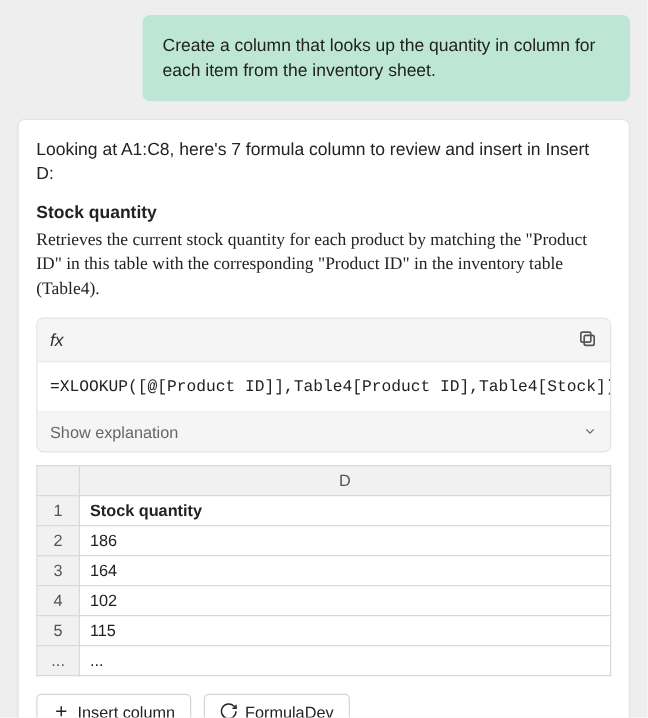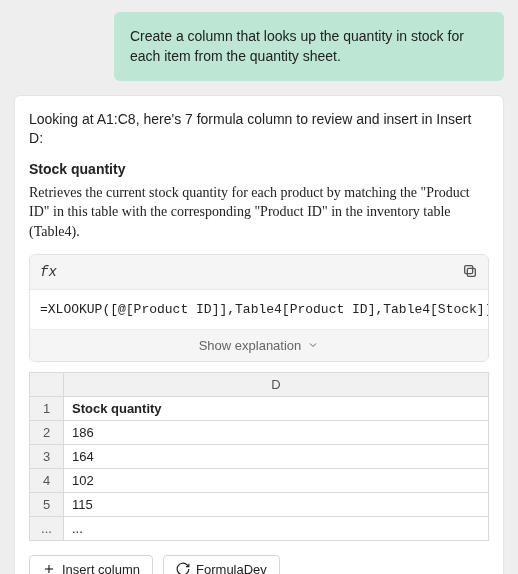--- a/index.html
+++ b/index.html
@@ -65,42 +65,42 @@
   .formula-head {
     display: flex;
     align-items: center;
     justify-content: space-between;
     padding: 8px 10px;
     border-bottom: 1px solid #e6e6e8;
     background: #f5f5f6;
   }
   .fx-label {
     font-style: italic;
-    font-family: Liberation Mono, monospace;
+    font-family: Liberation Sans, sans-serif;
     font-size: 14px;
     color: #333;
   }
   .copy-btn {
     width: 16px;
     height: 18px;
     color: #555;
     cursor: pointer;
   }
   .formula-body {
     padding: 12px 10px;
     font-family: Consolas, "Courier New", monospace;
     font-size: 13px;
     background: #fff;
     white-space: nowrap;
     color: #222;
     border-bottom: 1px solid #eee;
   }
   .formula-foot {
     display: flex;
-    justify-content: center;
+    justify-content: space-between;
     align-items: center;
     gap: 6px;
     padding: 8px 10px;
     background: #f5f5f6;
     color: #666;
     font-size: 13px;
     cursor: pointer;
   }
   .chev {
     width: 12px; height: 12px;
@@ -153,21 +153,21 @@
   }
   .btn svg { width: 14px; height: 14px; }
 </style>
 </head>
 <body>
 
 <div class="root">
 
   <div class="bubble-row">
     <div class="bubble">
-      <span>Create a column that looks up the quantity in stock for each item from the quantity sheet.</span>
+      <span>Create a column that looks up the quantity in column for each item from the inventory sheet.</span>
     </div>
   </div>
 
   <div class="card">
 
     <div class="intro">
       <span>Looking at </span><span class="bold">A1:C8</span><span>, here's 7 formula column to review and insert in </span><span class="bold">Insert D</span><span>:</span>
     </div>
 
     <div class="subtitle">Stock quantity</div>

